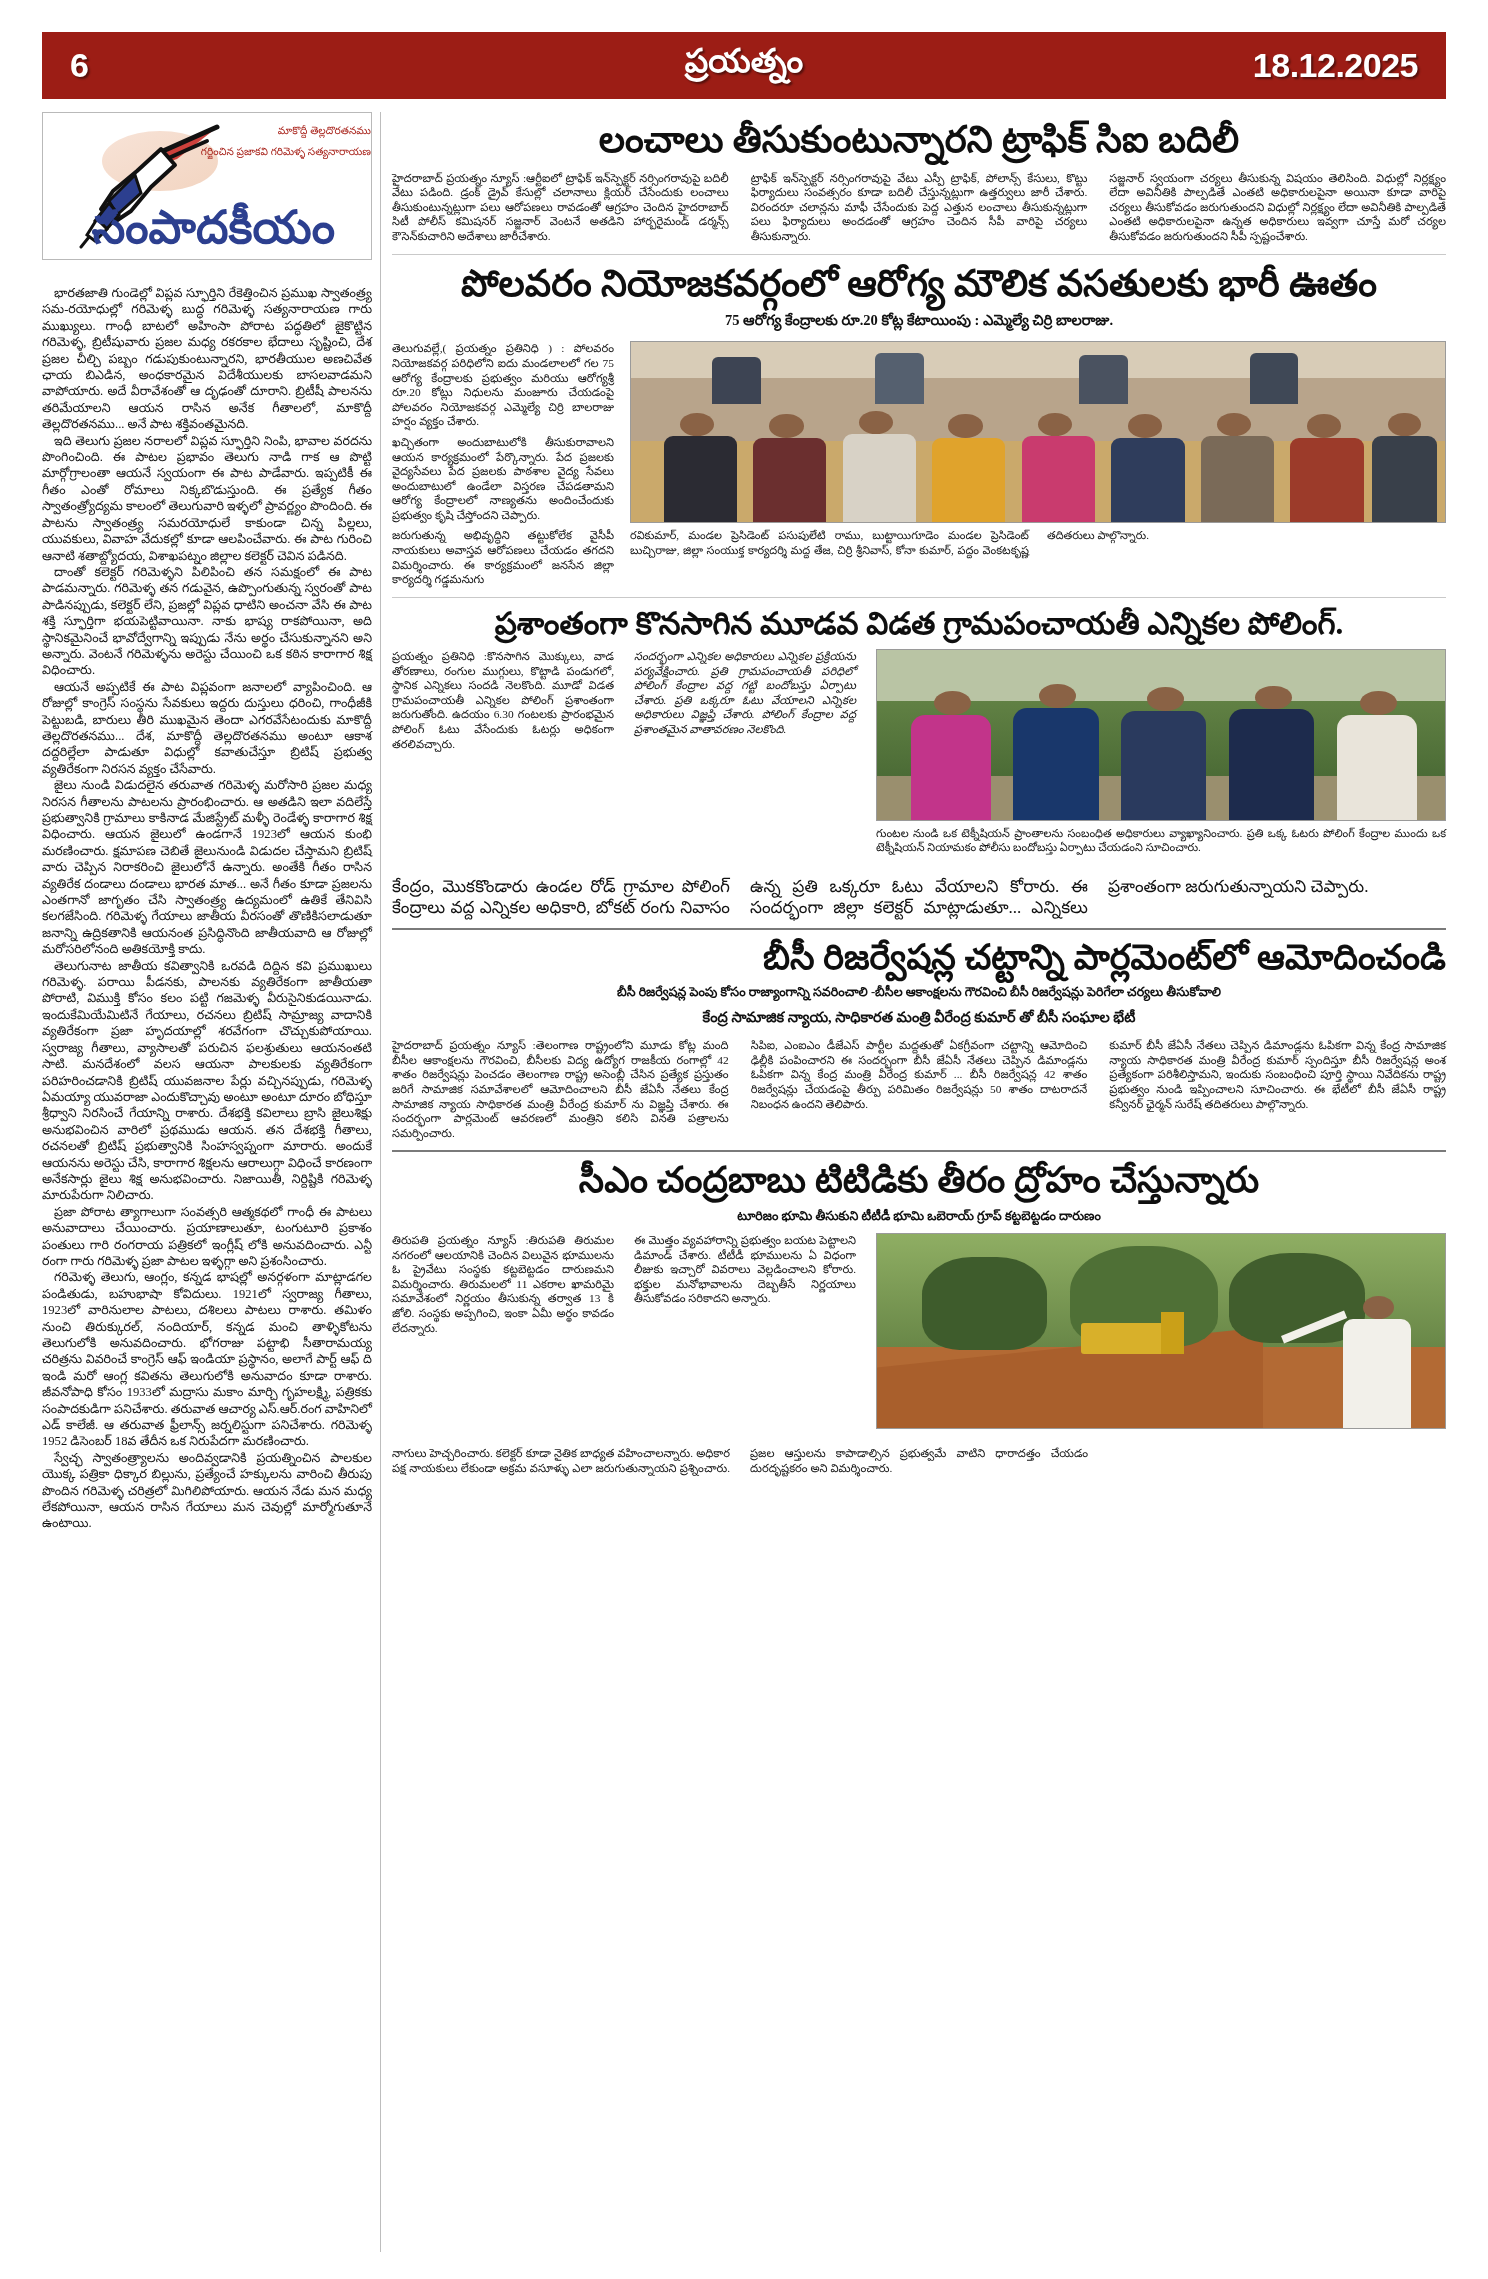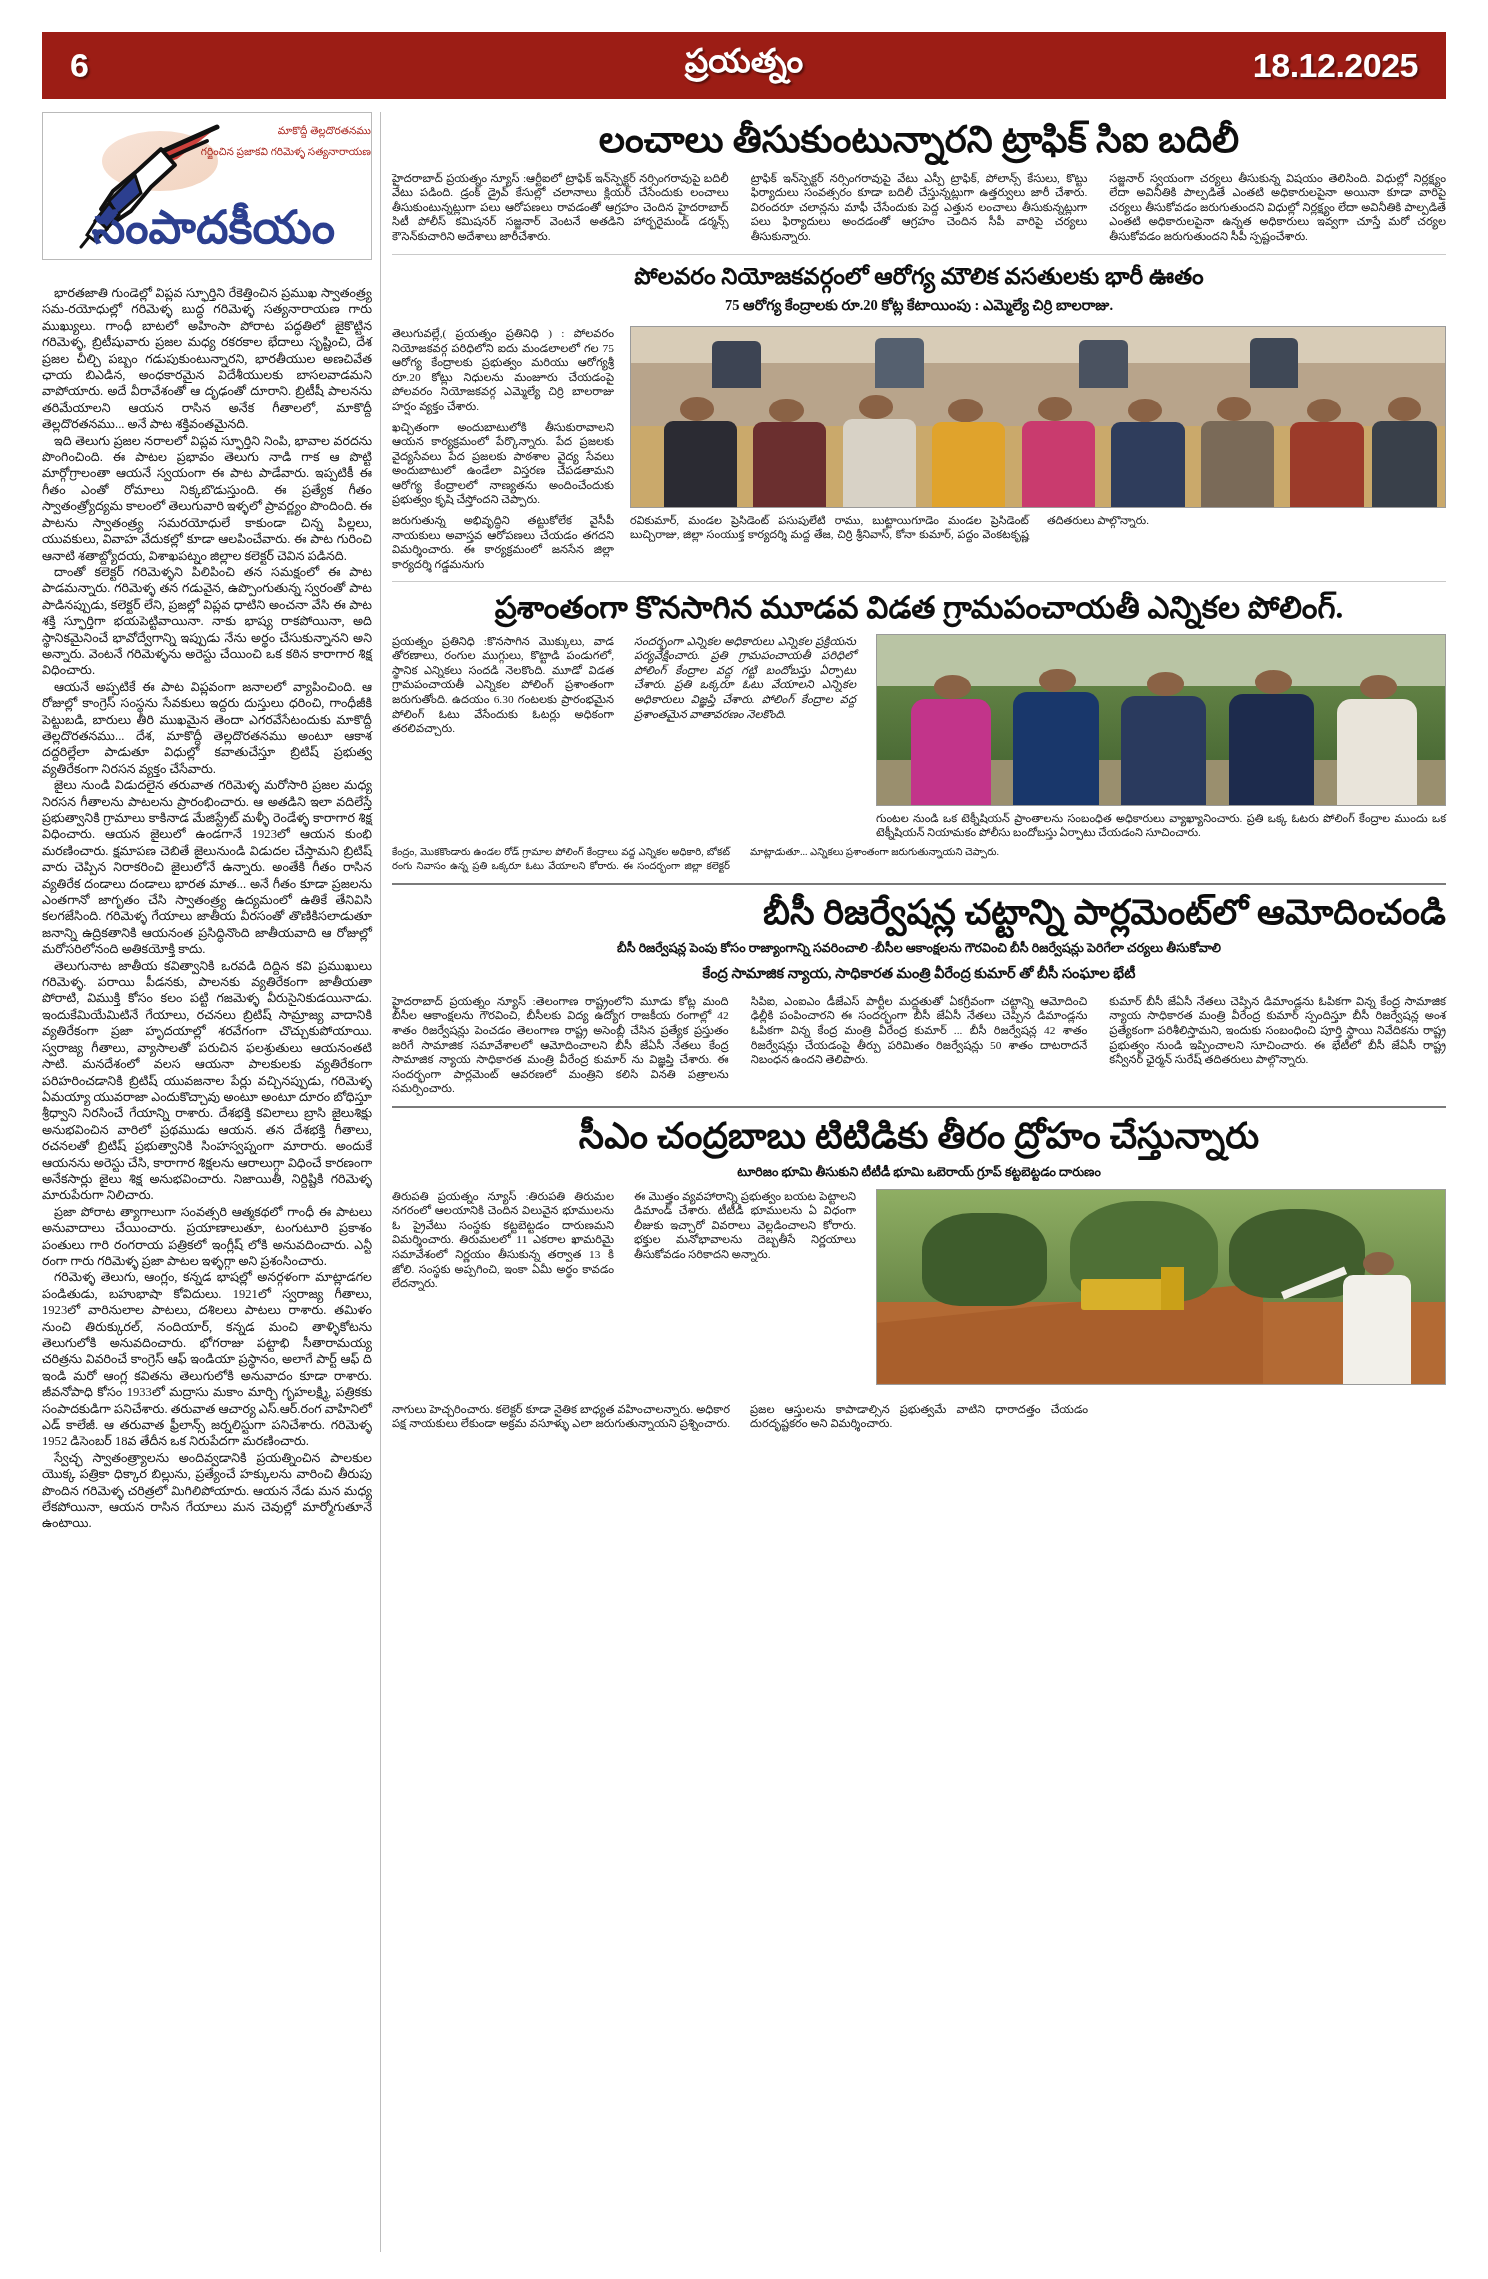--- a/index.html
+++ b/index.html
@@ -80,21 +80,21 @@
   
   .right-region {
     position:absolute; left:392px; top:112px; width:1054px;
   }
 
   .hl-big {
     font-weight:bold; color:#0f0f0f; text-align:center;
     line-height:1.1;
   }
   .hl-1 { font-size:37px; margin:8px 0 10px; }
-  .hl-2 { font-size:23px; margin:0 0 8px; }
+  .hl-2 { font-size:37px; margin:0 0 8px; }
   .hl-3 { font-size:31px; margin:0 0 8px; }
   .hl-4 { font-size:35px; margin:0 0 8px;text-align:right; }
   .hl-5 { font-size:36px; margin:0 0 8px; }
 
   .sub-line {
     text-align:center; font-weight:bold; font-size:14.5px;
     margin:0 0 9px;
   }
   .sub-line.small { font-size:12.6px; margin-bottom:7px; }
 
@@ -255,21 +255,21 @@
             <div class="head" style="left:47.5%;bottom:64%;width:6.5%;height:14%;"></div>
             <div class="person" style="left:62%;width:15%;height:65%;background:#1d2b4d;border-radius:14px 14px 0 0;"></div>
             <div class="head" style="left:66.5%;bottom:65%;width:6.5%;height:14%;"></div>
             <div class="person" style="left:81%;width:14%;height:62%;background:#e9e4da;border-radius:14px 14px 0 0;"></div>
             <div class="head" style="left:85%;bottom:62%;width:6.5%;height:14%;"></div>
           </div>
           <div class="caption">గుంటల నుండి ఒక టెక్నీషియన్ ప్రాంతాలను సంబంధిత అధికారులు వ్యాఖ్యానించారు. ప్రతి ఒక్క ఓటరు పోలింగ్ కేంద్రాల ముందు ఒక టెక్నీషియన్ నియామకం పోలీసు బందోబస్తు ఏర్పాటు చేయడంని సూచించారు.</div>
         </div>
       </div>
 
-      <p style="margin:6px 0 0; font-size:10px; line-height:14px; text-align:justify; columns:3; column-gap:20px;">కేంద్రం, మొకకొండారు ఉండల రోడ్ గ్రామాల పోలింగ్ కేంద్రాలు వద్ద ఎన్నికల అధికారి, బోకట్ రంగు నివాసం ఉన్న ప్రతి ఒక్కరూ ఓటు వేయాలని కోరారు. ఈ సందర్భంగా జిల్లా కలెక్టర్ మాట్లాడుతూ... ఎన్నికలు ప్రశాంతంగా జరుగుతున్నాయని చెప్పారు.</p>
+      <p style="margin:21px 0 0; font-size:17px; line-height:21px; text-align:justify; columns:3; column-gap:20px;">కేంద్రం, మొకకొండారు ఉండల రోడ్ గ్రామాల పోలింగ్ కేంద్రాలు వద్ద ఎన్నికల అధికారి, బోకట్ రంగు నివాసం ఉన్న ప్రతి ఒక్కరూ ఓటు వేయాలని కోరారు. ఈ సందర్భంగా జిల్లా కలెక్టర్ మాట్లాడుతూ... ఎన్నికలు ప్రశాంతంగా జరుగుతున్నాయని చెప్పారు.</p>
     </div>
 
     <div class="rule thick"></div>
 
     <div class="story">
       <div class="hl-big hl-4">బీసీ రిజర్వేషన్ల చట్టాన్ని పార్లమెంట్‌లో ఆమోదించండి</div>
       <div class="sub-line small">బీసీ రిజర్వేషన్ల పెంపు కోసం రాజ్యాంగాన్ని సవరించాలి -బీసీల ఆకాంక్షలను గౌరవించి బీసీ రిజర్వేషన్లు పెరిగేలా చర్యలు తీసుకోవాలి</div>
       <div class="sub-line">కేంద్ర సామాజిక న్యాయ, సాధికారత మంత్రి వీరేంద్ర కుమార్ తో బీసీ సంఘాల భేటీ</div>
       <div class="cols3">
         <p>హైదరాబాద్ ప్రయత్నం న్యూస్ :తెలంగాణ రాష్ట్రంలోని మూడు కోట్ల మంది బీసీల ఆకాంక్షలను గౌరవించి, బీసీలకు విద్య ఉద్యోగ రాజకీయ రంగాల్లో 42 శాతం రిజర్వేషన్లు పెంచడం తెలంగాణ రాష్ట్ర అసెంబ్లీ చేసిన ప్రత్యేక ప్రస్తుతం జరిగే సామాజిక సమావేశాలలో ఆమోదించాలని బీసీ జేఏసీ నేతలు కేంద్ర సామాజిక న్యాయ సాధికారత మంత్రి వీరేంద్ర కుమార్ ను విజ్ఞప్తి చేశారు. ఈ సందర్భంగా పార్లమెంట్ ఆవరణలో మంత్రిని కలిసి వినతి పత్రాలను సమర్పించారు.</p>

